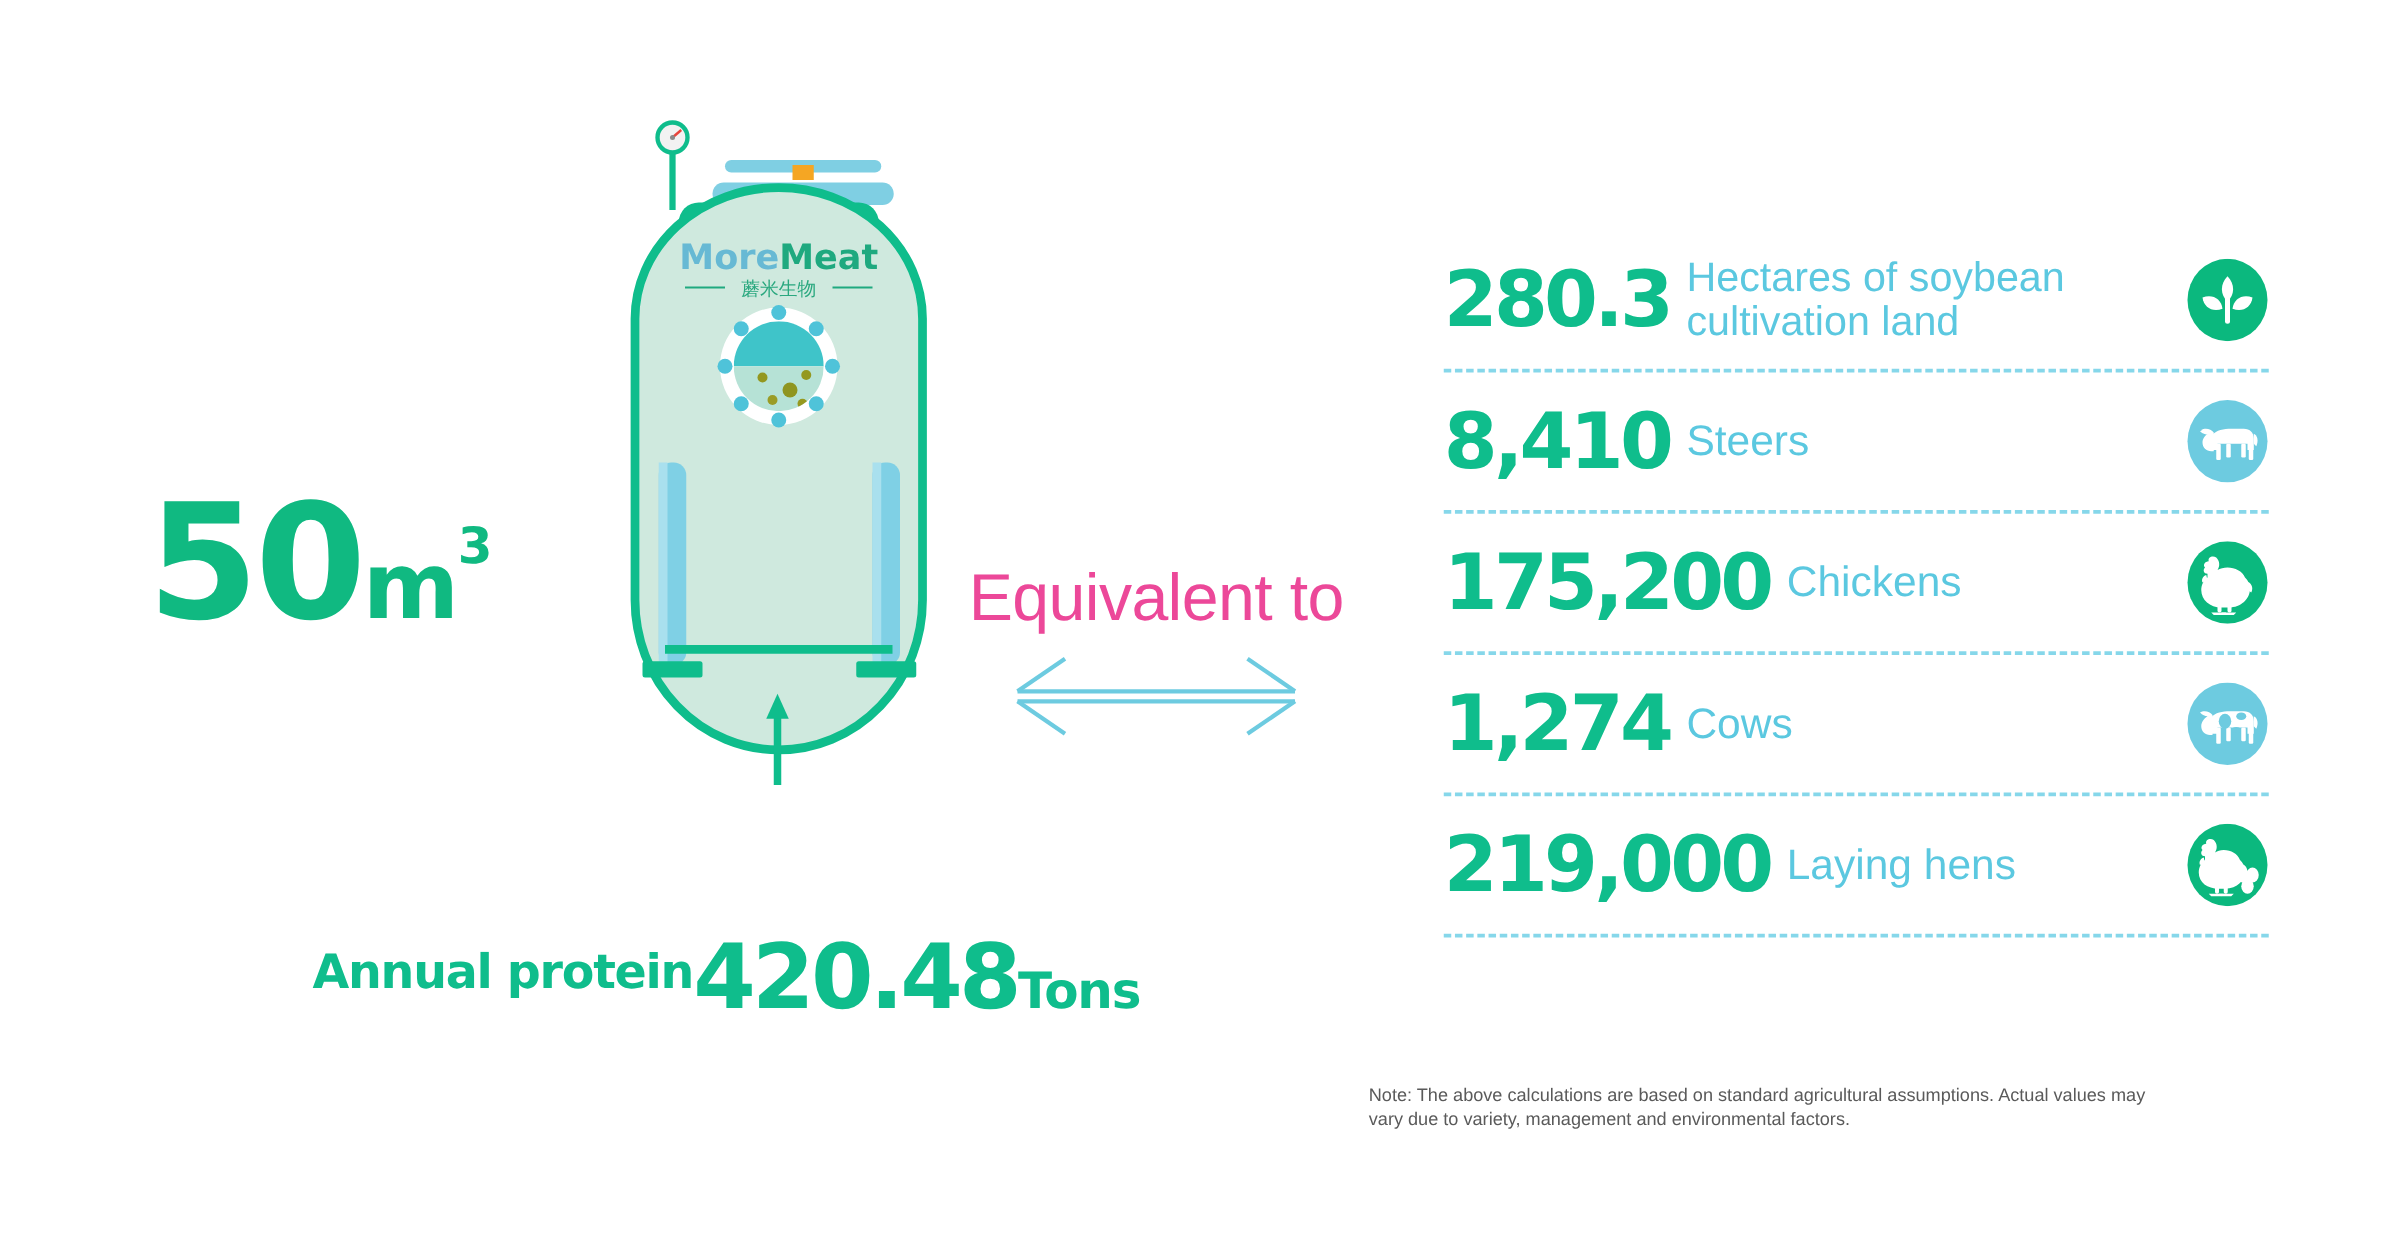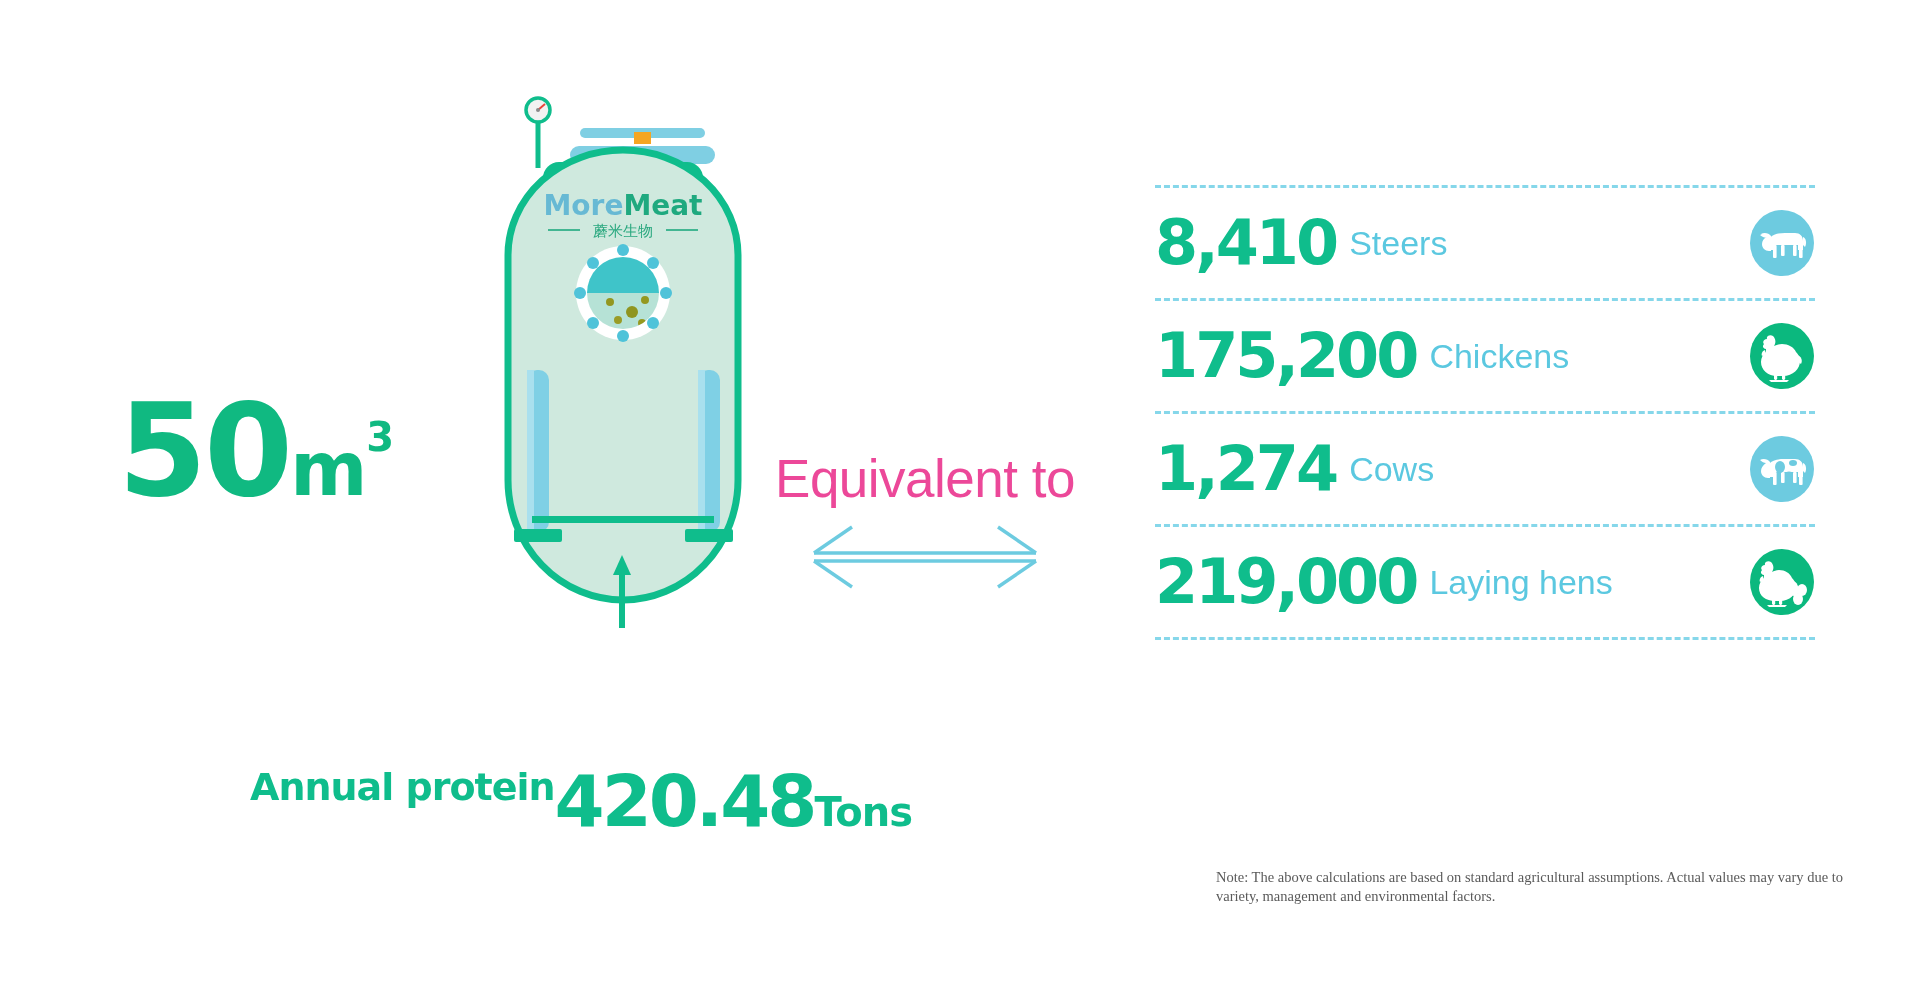--- a/index.html
+++ b/index.html
@@ -107,21 +107,20 @@
     padding-bottom: 6px;
   }
   .annual-value {
     font-family: "DejaVu Sans", sans-serif;
     font-weight: bold;
     font-size: 72px;
     color: #0fbd8c;
     letter-spacing: -3px;
     white-space: nowrap;
     line-height: 1;
-    margin-top: 20px;
   }
   .annual-value .tons {
     font-size: 40px;
     letter-spacing: -1px;
   }
 
   
   .right-panel {
     position: absolute;
     left: 1155px;
@@ -160,24 +159,24 @@
   .row-icon {
     position: absolute;
     right: 0;
     top: 50%;
     transform: translateY(-50%);
     width: 66px;
     height: 66px;
   }
   .note {
     position: absolute;
-    left: 1216px;
+    left: 1095px;
     top: 868px;
     width: 645px;
-    font-family: Liberation Serif, serif;
+    font-family: Liberation Sans, sans-serif;
     font-size: 14.5px;
     line-height: 1.32;
     color: #5a5a5a;
   }
 </style>
 </head>
 <body>
 
 <div class="stage">
 
@@ -267,20 +266,33 @@
     <div class="annual-label">
       <div>Annual protein</div>
     </div>
     <div class="annual-value">
       <span>420.48</span><span class="tons">Tons</span>
     </div>
   </div>
 
   <div class="right-panel">
 
+    <div class="row">
+      <span class="row-num">280.3</span>
+      <span class="row-label two-line">Hectares of soybean cultivation land</span>
+      <span class="row-icon">
+        <svg width="66" height="66" viewBox="0 0 66 66">
+          <ellipse cx="33" cy="33" rx="32" ry="33" fill="#0bb87e"></ellipse>
+          <path d="M33 14 C27 20 27 29 33 34 C39 29 39 20 33 14 Z" fill="#ffffff"></path>
+          <path d="M13 31 C21 28 28 32 29 40 C21 43 14 39 13 31 Z" fill="#ffffff"></path>
+          <path d="M53 31 C45 28 38 32 37 40 C45 43 52 39 53 31 Z" fill="#ffffff"></path>
+          <rect x="31" y="30" width="4" height="22" rx="2" fill="#ffffff"></rect>
+        </svg>
+      </span>
+    </div>
     <div class="row-sep"></div>
 
     <div class="row">
       <span class="row-num">8,410</span>
       <span class="row-label">Steers</span>
       <span class="row-icon">
         <svg width="66" height="66" viewBox="0 0 66 66">
           <ellipse cx="33" cy="33" rx="32" ry="33" fill="#6dcbe0"></ellipse>
           <g fill="#ffffff">
             <path d="M22 26 C20 23 15 22 12 24 C14 26 16 27 18 27 C15 28 13 31 13 34 C13 38 16 41 20 41 L22 41 Z"></path>

